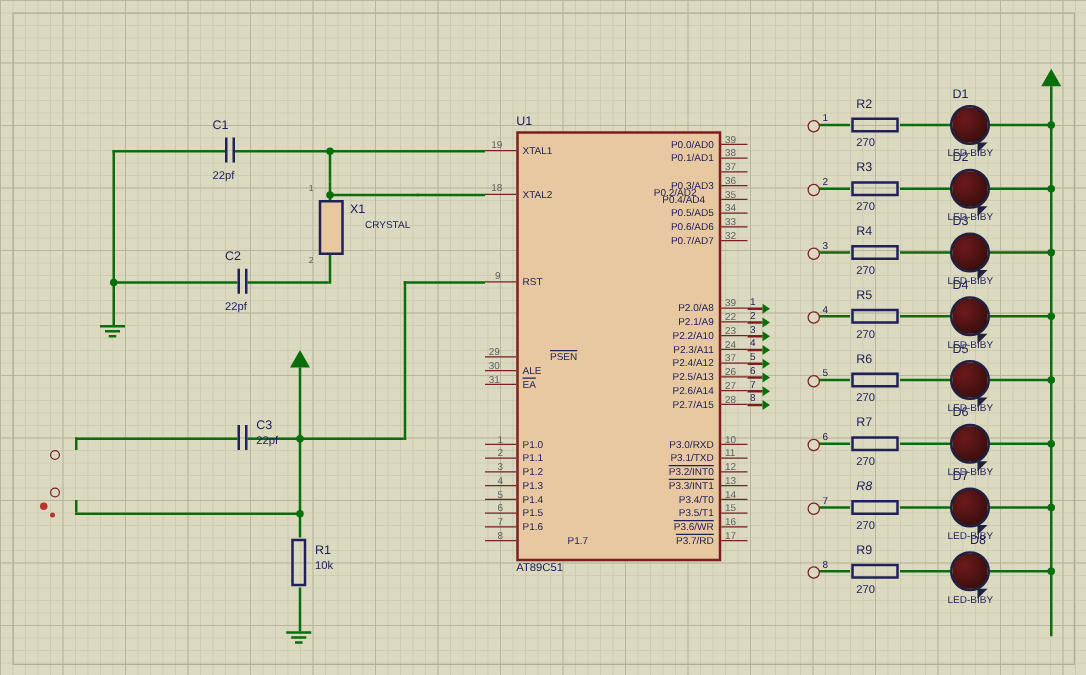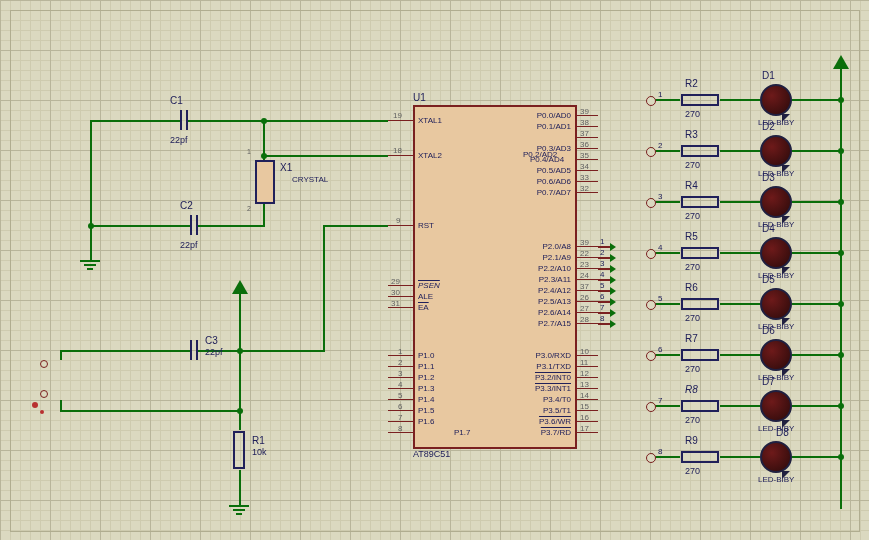--- a/index.html
+++ b/index.html
@@ -175,21 +175,21 @@
 <div class="pinline" style="left:388px;top:155px;width:25px;"></div>
 <div class="pin-num" style="left:393px;top:146px;">18</div>
 <div class="pin-name" style="left:418px;top:151px;">XTAL2</div>
 
 <div class="pinline" style="left:388px;top:225px;width:25px;"></div>
 <div class="pin-num" style="left:396px;top:216px;">9</div>
 <div class="pin-name" style="left:418px;top:221px;">RST</div>
 
 <div class="pinline" style="left:388px;top:285px;width:25px;"></div>
 <div class="pin-num" style="left:391px;top:277px;">29</div>
-<div class="pin-name" style="left:418px;top:281px;text-decoration:overline;font-style:italic;">PSEN</div>
+<div class="pin-name" style="left:440px;top:281px;text-decoration:overline;">PSEN</div>
 <div class="pinline" style="left:388px;top:296px;width:25px;"></div>
 <div class="pin-num" style="left:391px;top:288px;">30</div>
 <div class="pin-name" style="left:418px;top:292px;">ALE</div>
 <div class="pinline" style="left:388px;top:307px;width:25px;"></div>
 <div class="pin-num" style="left:391px;top:299px;">31</div>
 <div class="pin-name" style="left:418px;top:303px;text-decoration:overline;">EA</div>
 
 <div class="pinline" style="left:388px;top:355px;width:25px;"></div>
 <div class="pin-num" style="left:398px;top:347px;">1</div>
 <div class="pin-name" style="left:418px;top:351px;">P1.0</div>

